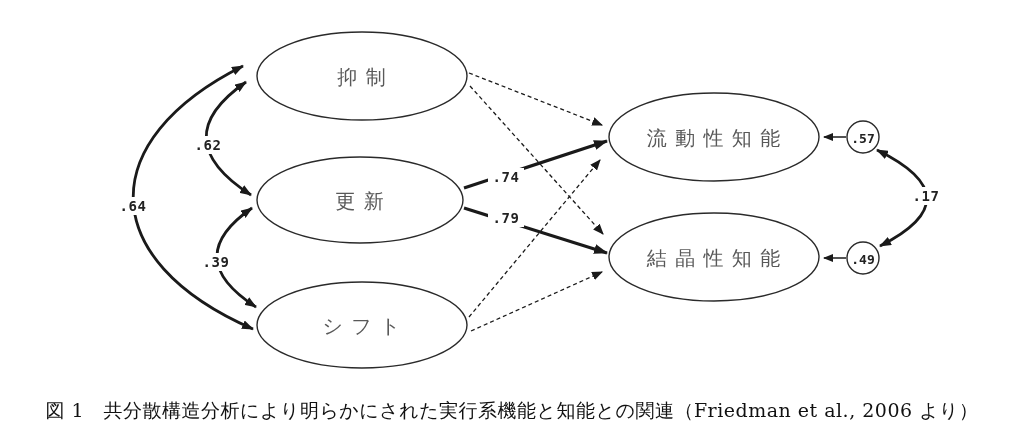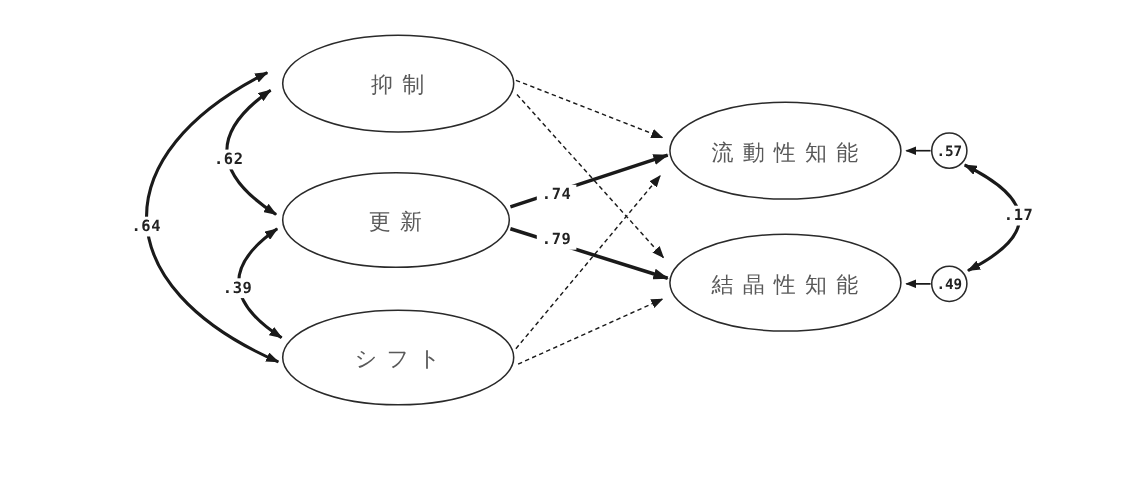--- a/index.html
+++ b/index.html
@@ -116,13 +116,14 @@
     <text class="value-label circle-label" x="863" y="138">.57</text>
     <text class="value-label circle-label" x="863" y="259">.49</text>
 
     <text class="node-label" x="362" y="77">抑 制</text>
     <text class="node-label" x="360" y="201">更 新</text>
     <text class="node-label" x="362" y="326">シ フ ト</text>
     <text class="node-label" x="714" y="138">流 動 性 知 能</text>
     <text class="node-label" x="714" y="258">結 晶 性 知 能</text>
   </svg>
 
+  <div class="caption">図 1　共分散構造分析により明らかにされた実行系機能と知能との関連（Friedman et al., 2006 より）</div>
 </div>
 
 </body></html>

